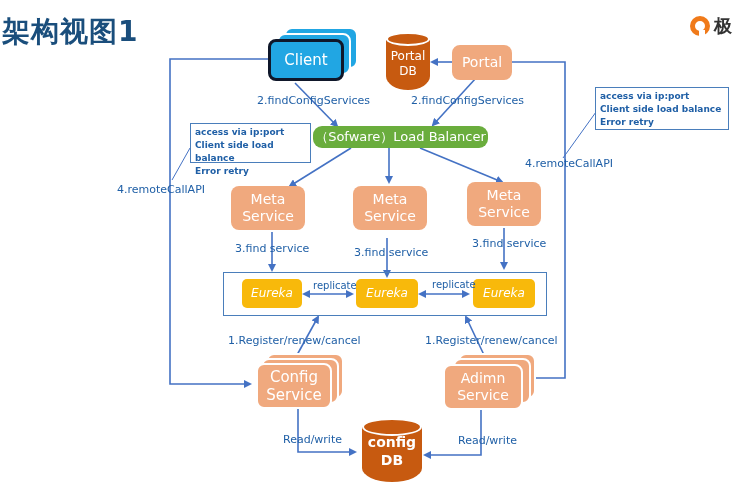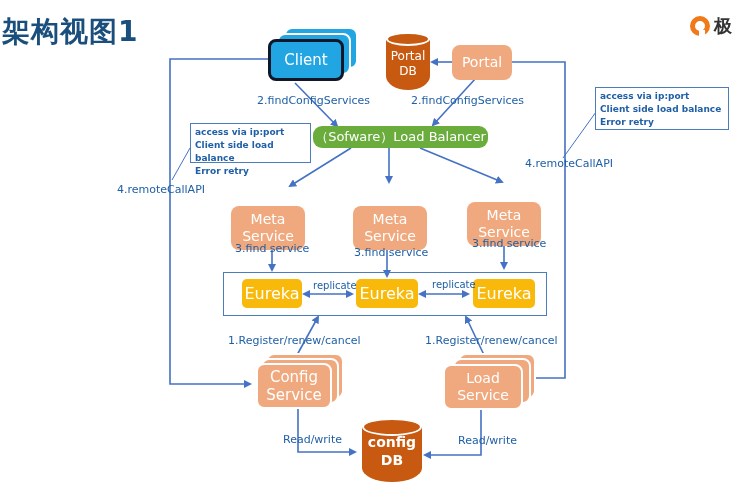--- a/index.html
+++ b/index.html
@@ -13,22 +13,22 @@
   .logo .ring::after { content:""; position:absolute; left:4px; top:9px; width:6px; height:8px;
                        background:#ffffff; }
   .logo .glyph { position:absolute; left:24px; top:-2px; font-size:18px; font-weight:bold; color:#333; }
   svg.lines { position:absolute; left:0; top:0; }
   .box { position:absolute; display:flex; align-items:center; justify-content:center; text-align:center;
          border-radius:8px; color:#ffffff; box-sizing:border-box; line-height:1.2; }
   .salmon { background:#f0a97e; }
   .client { background:#21a6e3; font-size:15px; }
   .stackbg { position:absolute; border-radius:8px; border:2px solid #ffffff; box-sizing:border-box; }
   .lb { background:#6aad3d; font-size:13px; border-radius:9px; }
-  .eureka { background:#f8b90b; font-size:16px; border-radius:5px; }
-  .meta { font-size:14px;margin-top:20px; }
+  .eureka { background:#f8b90b; font-size:12px; border-radius:5px;font-style:italic; }
+  .meta { font-size:14px; }
   .eureka-frame { position:absolute; left:223px; top:272px; width:324px; height:44px; border:1.5px solid #4a7ebb;
                   box-sizing:border-box; background:transparent; }
   .label { position:absolute; font-size:11px; font-weight:normal; color:#1f5fa6; white-space:nowrap; }
   .small { font-size:10px; }
   .note { position:absolute; border:1.5px solid #4a7ebb; background:#ffffff; box-sizing:border-box;
           padding:2px 4px; font-size:9px; font-weight:bold; color:#1f5fa6; line-height:13px; }
   .db { position:absolute; }
   .db .body { position:absolute; left:0; right:0; bottom:0; background:#c75a10; border-radius:0 0 50% 50% / 0 0 14px 14px; }
   .db .top { position:absolute; left:0; right:0; top:0; background:#c75a10; border:2px solid #ffffff;
              border-radius:50%; box-sizing:border-box; }
@@ -159,21 +159,21 @@
   <div>
       <div>Config</div>
       <div>Service</div>
     </div>
 </div>
 
 <div class="stackbg salmon" style="left:458px;top:353px;width:78px;height:46px;"></div>
 <div class="stackbg salmon" style="left:453px;top:358px;width:78px;height:46px;"></div>
 <div class="box salmon" style="left:443px;top:364px;width:80px;height:46px;font-size:14px;border:2px solid #fff;">
   <div>
-      <div>Load</div>
+      <div>Adimn</div>
       <div>Service</div>
     </div>
 </div>
 
 <div class="label" style="left:283px;top:433px;">Read/write</div>
 <div class="label" style="left:458px;top:434px;">Read/write</div>
 
 <div class="db" style="left:362px;top:418px;width:60px;height:64px;">
   <div class="body" style="top:9px;"></div>
   <div class="top" style="height:18px;"></div>

